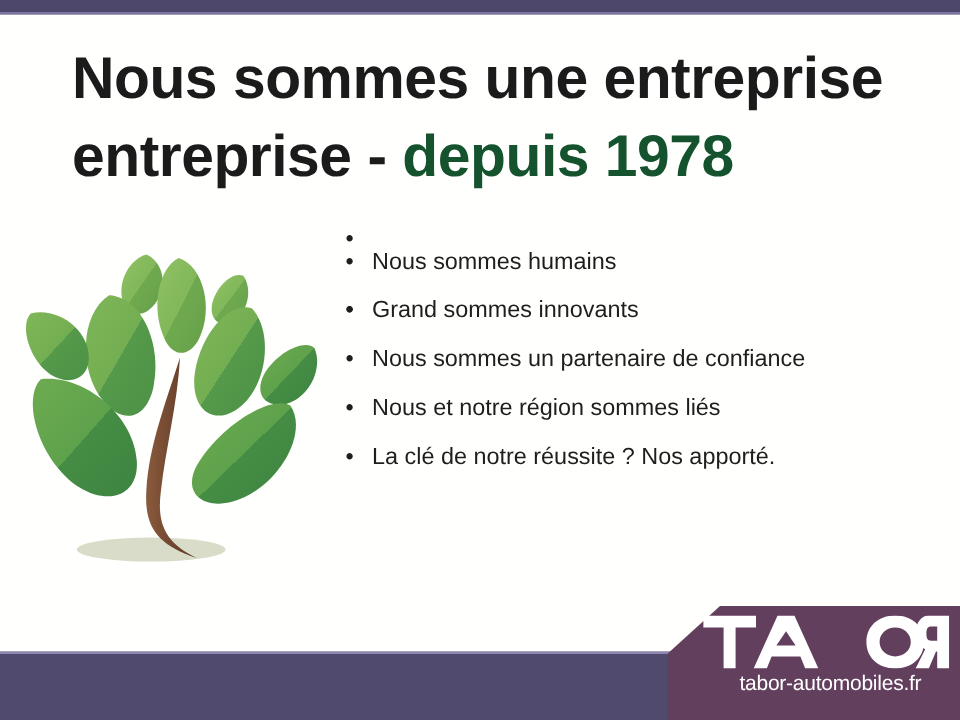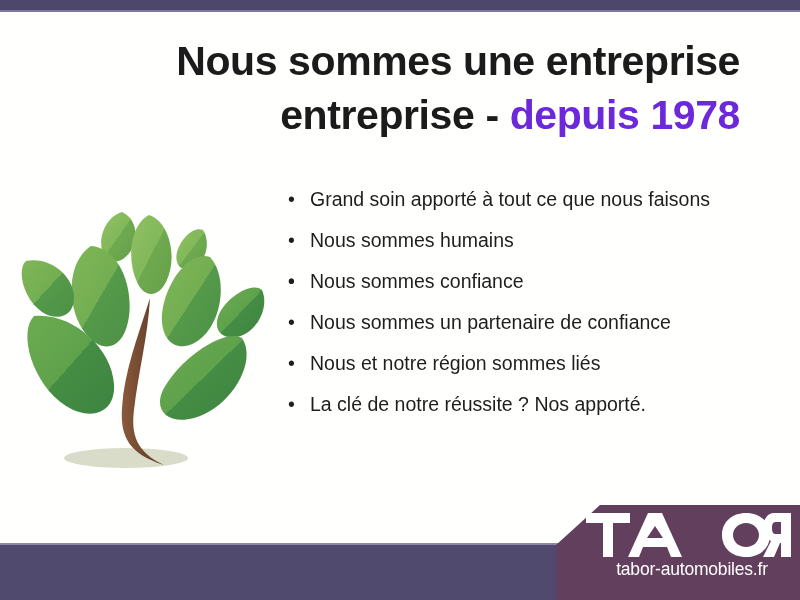--- a/index.html
+++ b/index.html
@@ -40,29 +40,29 @@
     border-top: 2px solid #8d87ad;
     box-sizing: border-box;
   }
 
   
   .headline {
     position: absolute;
     left: 60px;
     top: 34px;
     width: 680px;
-    text-align: right;
-    font-size: 41px;
+    text-align: left;
+    font-size: 49px;
     font-weight: bold;
     line-height: 1.32;
     letter-spacing: -0.4px;
     color: #1b1b1b;
   }
   .headline .accent {
-    color: #6d28d9;
+    color: #14532d;
   }
   .headline .ln2 { display: block; }
 
   
   .bullets {
     position: absolute;
     left: 284px;
     top: 188px;
     width: 500px;
     margin: 0;
@@ -210,32 +210,31 @@
 
       <g>
         <path d="M224 152 C 240 176, 212 222, 176 232 C 150 239, 134 224, 146 202 C 164 170, 208 142, 224 152 Z" fill="url(#lf3)"></path>
       </g>
     </svg>
   </div>
 
   <ul class="bullets">
     <li>
       <span class="dot">•</span>
-      <span>Grand soin apporté à tout ce que nous faisons</span>
     </li>
     <li>
       <span class="dot">•</span>
       <span>Nous sommes humains</span>
     </li>
     <li>
       <span class="dot">•</span>
     </li>
     <li>
       <span class="dot">•</span>
-      <span>Nous sommes confiance</span>
+      <span>Grand sommes innovants</span>
     </li>
     <li>
       <span class="dot">•</span>
       <span>Nous sommes un partenaire de confiance</span>
     </li>
     <li>
       <span class="dot">•</span>
       <span>Nous et notre région sommes liés</span>
     </li>
     <li>

